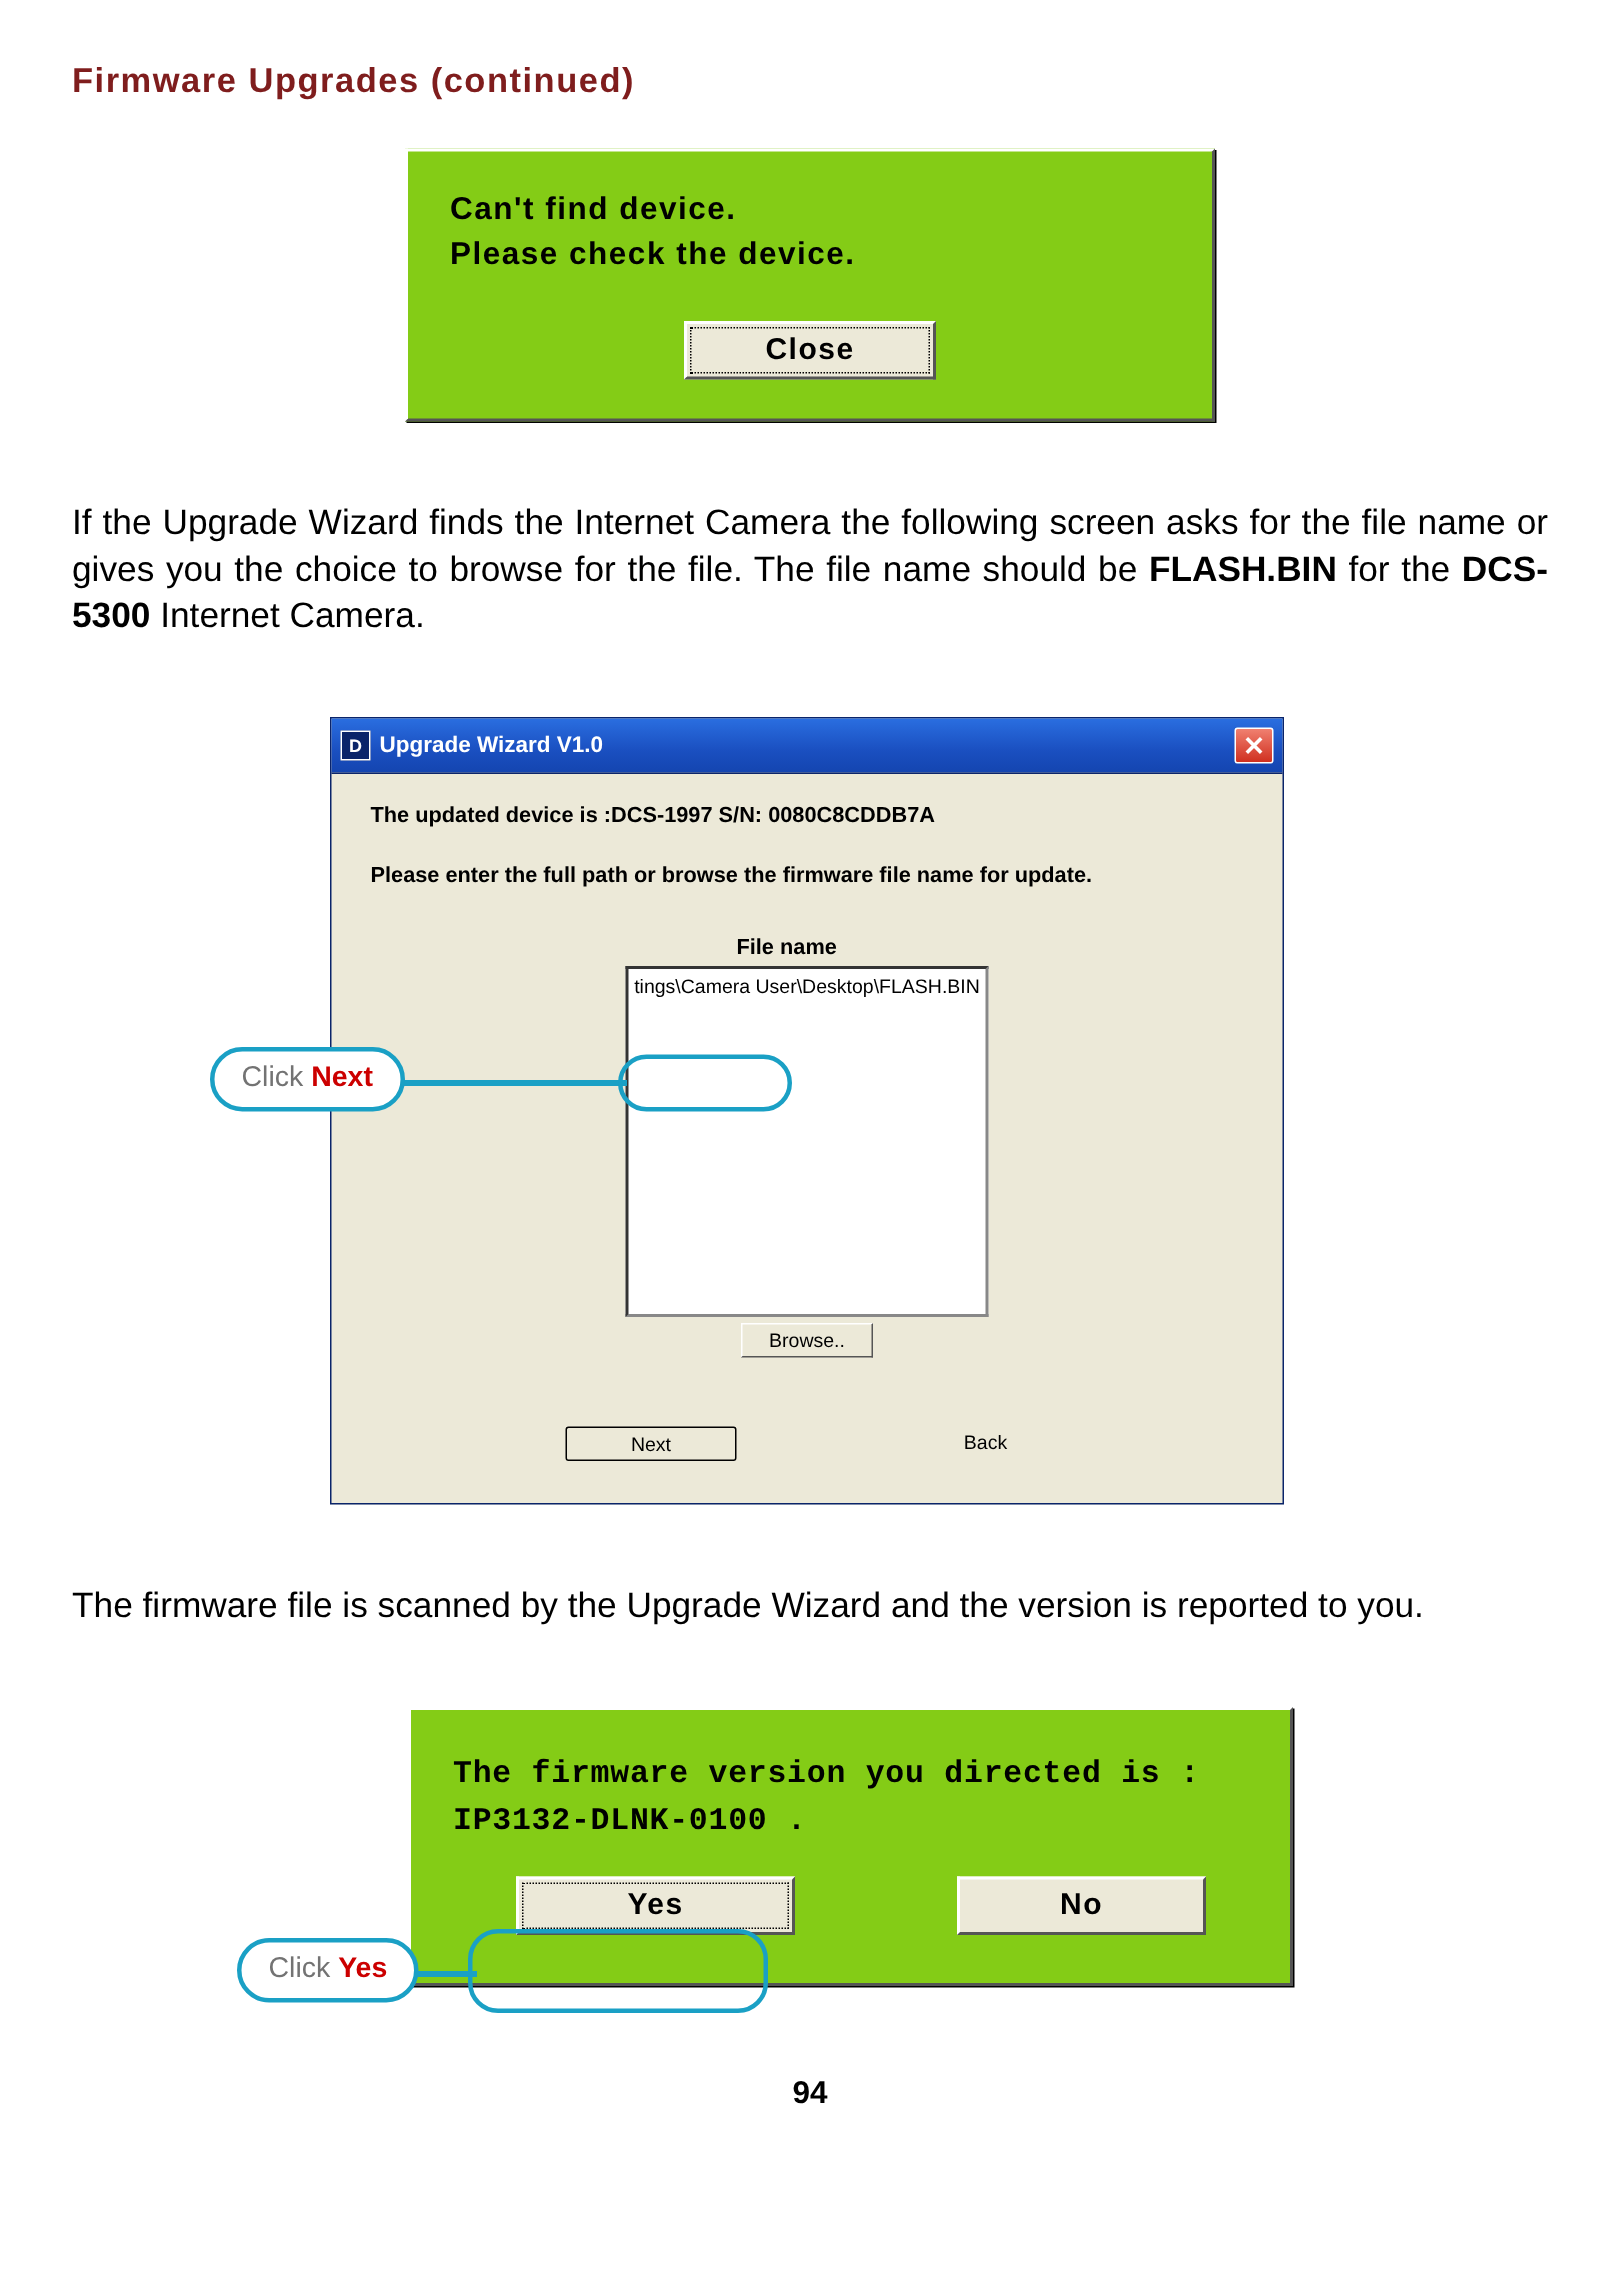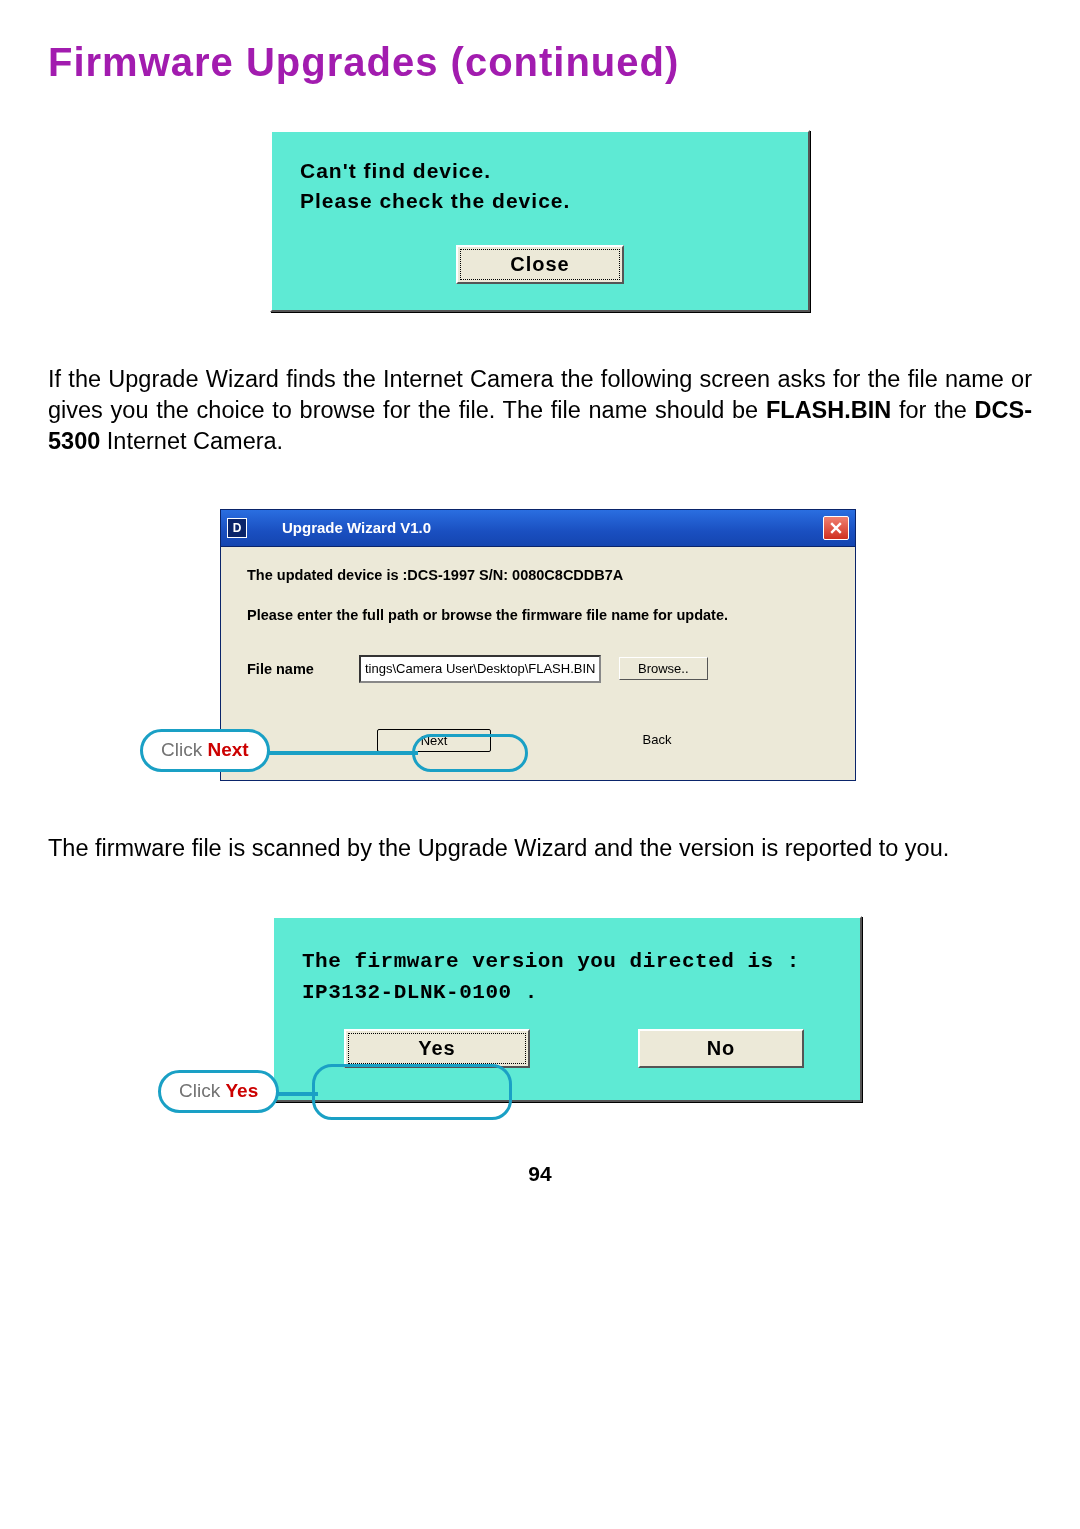--- a/index.html
+++ b/index.html
@@ -5,37 +5,37 @@
   body {
     margin: 0;
     padding: 40px 48px;
     font-family: Arial, Helvetica, sans-serif;
     background: #fff;
     color: #000;
     width: 1080px;
     box-sizing: border-box;
   }
   .title {
-    color: #a21caf;
-    font-size: 40px;
-    font-weight: bold;
-    margin-bottom: 45px;
+    color: #7f1d1d;
+    font-size: 23px;
+    font-weight: bold;
+    margin-bottom: 32px;
     letter-spacing: 1px;
   }
   .body-text {
     font-size: 23.5px;
     line-height: 1.32;
     margin: 52px 0;
     text-align: justify;
   }
   .bold { font-weight: bold; }
 
   
   .beige-dialog {
-    background: #5eead4;
+    background: #84cc16;
     border: 2px solid #888;
     border-top-color: #fff;
     border-left-color: #fff;
     border-right-color: #555;
     border-bottom-color: #555;
     box-shadow: 1px 1px 0 #000;
     box-sizing: border-box;
     position: relative;
   }
 
@@ -105,21 +105,20 @@
     display: inline-flex;
     align-items: center; justify-content: center;
     margin-right: 6px;
     border: 1px solid #fff;
   }
   .xp-title-text {
     font-family: Tahoma, Verdana, sans-serif;
     font-size: 15px;
     font-weight: bold;
     flex: 1;
-    margin-left: 29px;
   }
   .xp-close {
     width: 24px; height: 22px;
     background: linear-gradient(#f08070,#d03020);
     border: 1px solid #fff;
     border-radius: 2px;
     display: inline-flex;
     align-items: center; justify-content: center;
   }
   .xp-close svg { width:12px; height:12px; }
@@ -128,22 +127,23 @@
     font-family: Tahoma, Verdana, sans-serif;
     font-size: 14.5px;
     color: #000;
     position: relative;
   }
   .xp-line { font-weight: bold; }
   .xp-line2 { font-weight: bold; margin-top: 24px; }
   .file-row {
     display: flex;
     align-items: center;
-    gap: 18px;
+    gap: 4px;
     margin-top: 32px;
+    flex-direction: column;
   }
   .file-label { font-weight: bold; width: 94px; }
   .file-input {
     flex: 0 0 230px;
     height: 24px;
     border: 2px inset #888;
     background: #fff;
     padding: 0 4px;
     font-family: Tahoma, Verdana, sans-serif;
     font-size: 13px;

